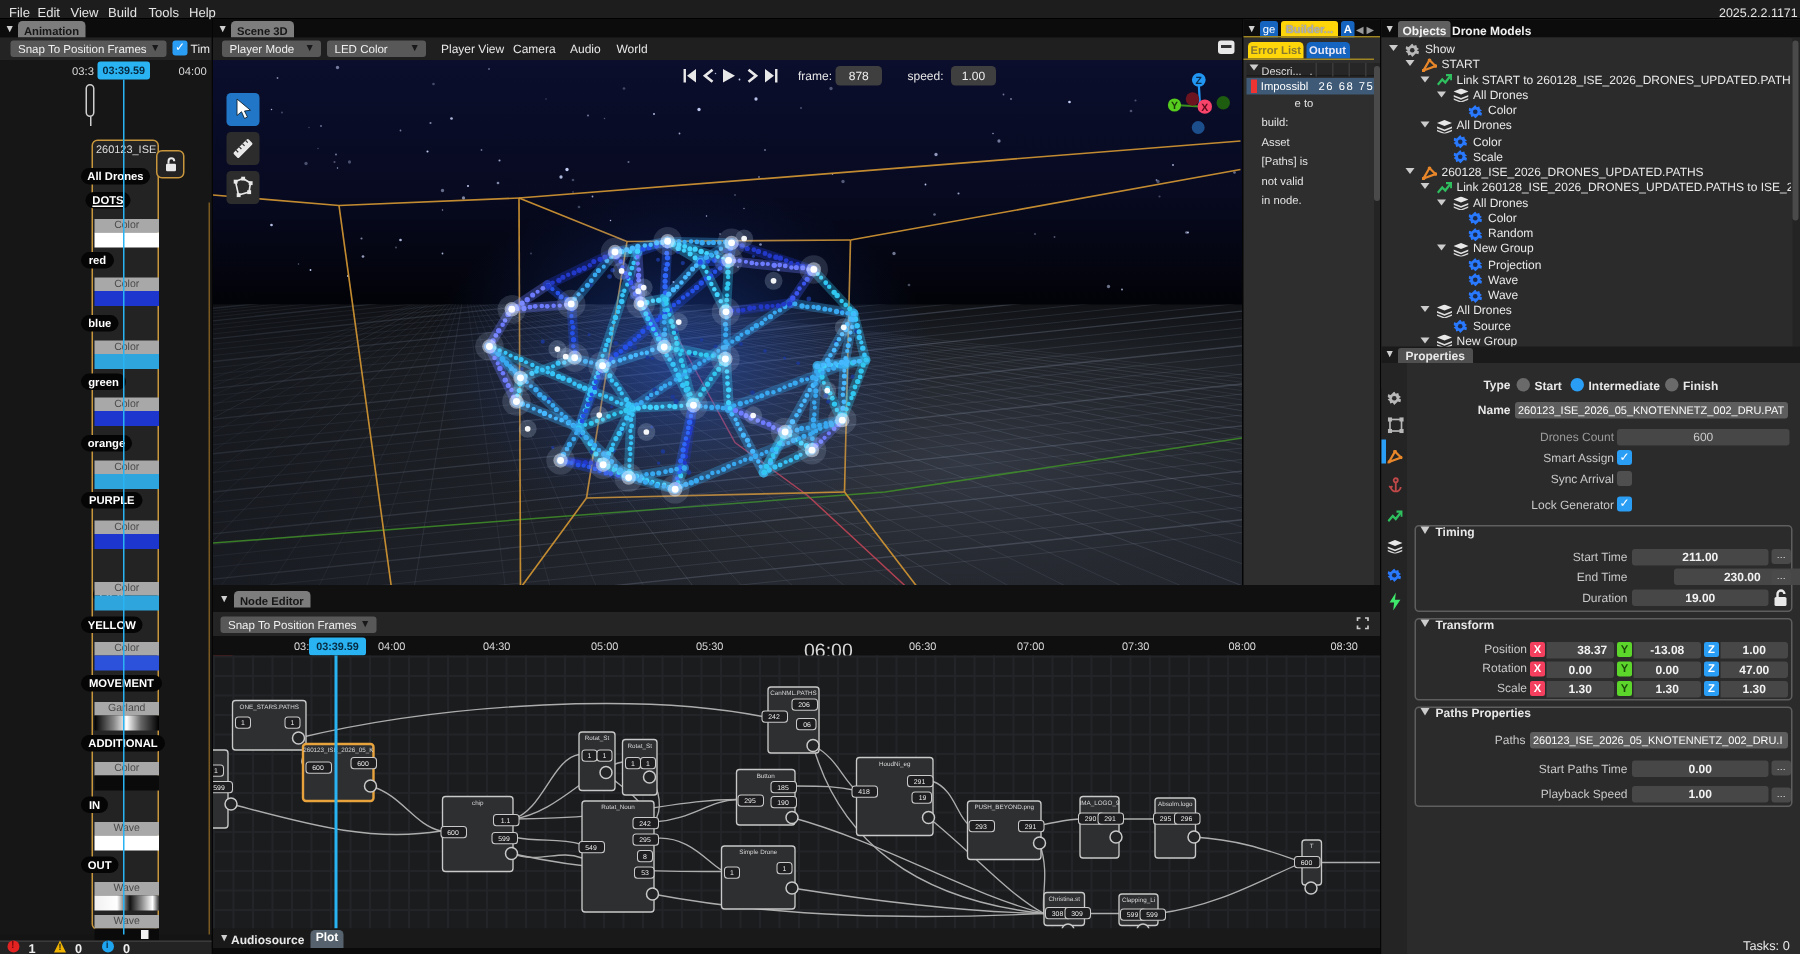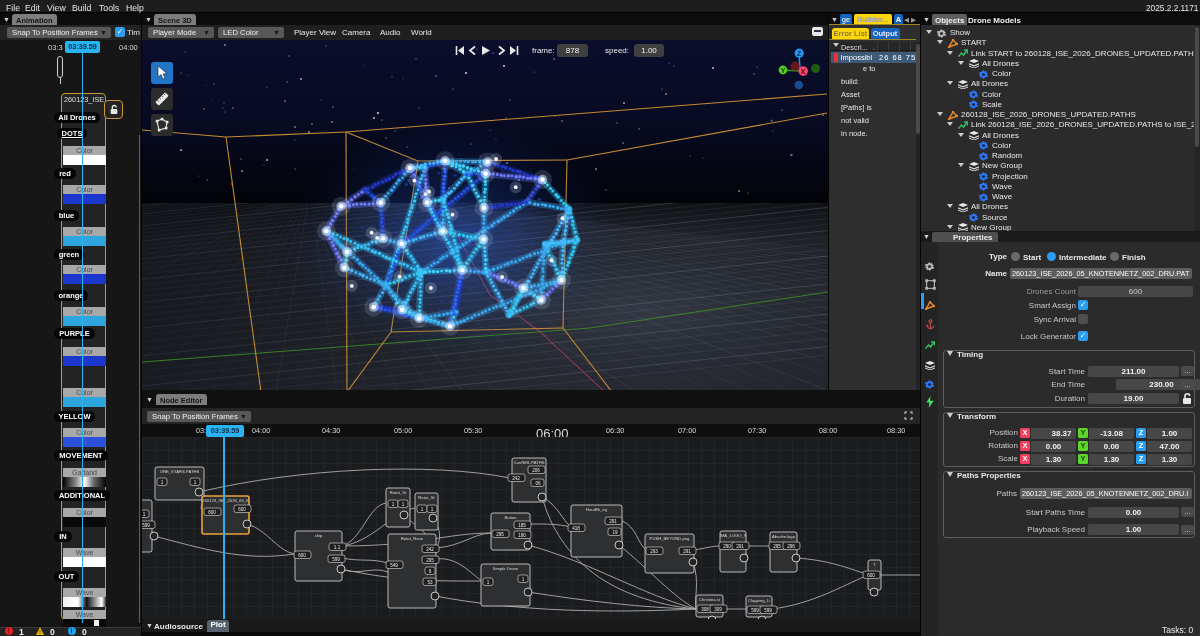--- a/index.html
+++ b/index.html
@@ -2082,21 +2082,21 @@
               <path d="M0 13 L10 17 20 13 20 15 10 19 0 15 Z" opacity="0.9"></path>
             </g>
           </svg></span>
         <span class="abs" style="left:50px;">New Group</span>
       </div>
 </div>
 <div class="abs" style="left:1194.5px;top:25px;width:5px;height:206px;background:#242424;"></div>
 <div class="abs" style="left:1195px;top:27px;width:4px;height:120px;background:#4a4a4a;border-radius:2px;"></div>
 <div class="abs" style="left:921px;top:231px;width:279px;height:11px;background:#1a1a1a;"></div>
 <div class="coll" style="left:923px;top:233px;">▼</div>
-<div class="abs" style="left:932px;top:231.5px;height:10.5px;background:#4f4f4f;border-radius:2px 2px 0 0;color:#e8e8e8;font-size:8px;font-weight:bold;padding:1px 5px 0 21px;line-height:9px;">Properties</div>
+<div class="abs" style="left:932px;top:231.5px;height:10.5px;background:#4f4f4f;border-radius:2px 2px 0 0;color:#e8e8e8;font-size:8px;font-weight:bold;padding:1px 5px 0 5px;line-height:9px;">Properties</div>
 <div class="abs" style="left:921px;top:242px;width:17px;height:394px;background:#242424;"></div>
 <div class="abs" style="left:925px;top:257px;"><svg width="9" height="9" viewBox="0 0 20 20">
         <path fill="#b8b8b8" d="M10 0l2.2 3.2 3.8-.9.9 3.8L20 8l-3.2 2 3.2 2-.9 3.8-3.8-.9L10 20l-2.2-3.2-3.8.9-.9-3.8L0 12l3.2-2L0 8l.9-3.8 3.8.9z"></path>
         <circle cx="10" cy="10" r="3.4" fill="#2b2b2b"></circle>
       </svg></div>
 <div class="abs" style="left:925px;top:276px;"><svg width="11" height="11" viewBox="0 0 20 20">
         <rect x="3" y="3" width="14" height="14" fill="none" stroke="#b8b8b8" stroke-width="2"></rect>
         <rect x="0.5" y="0.5" width="5" height="5" fill="#b8b8b8"></rect>
         <rect x="14.5" y="0.5" width="5" height="5" fill="#b8b8b8"></rect>
         <rect x="0.5" y="14.5" width="5" height="5" fill="#b8b8b8"></rect>

